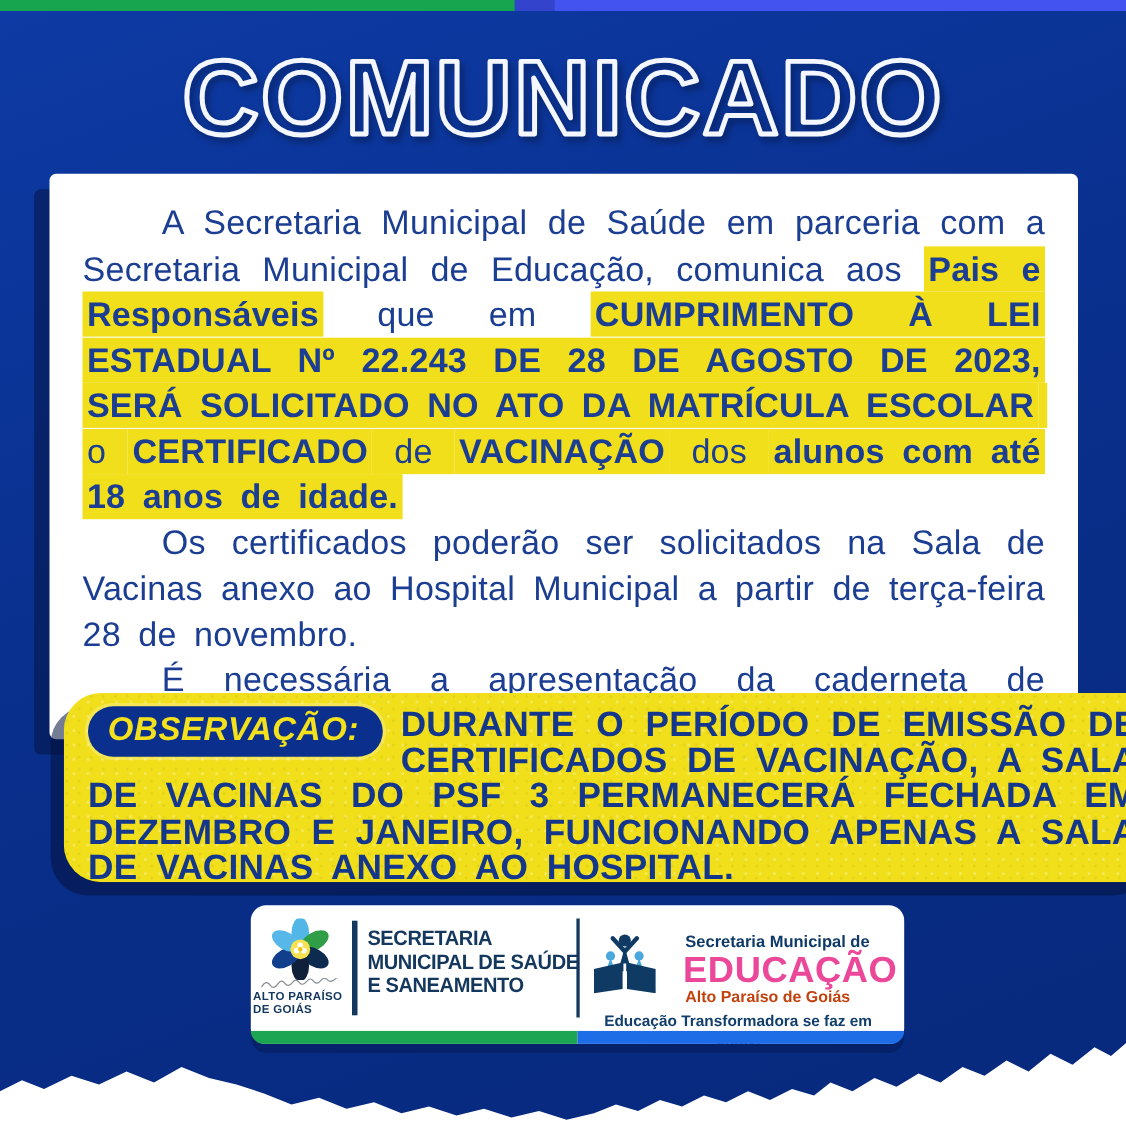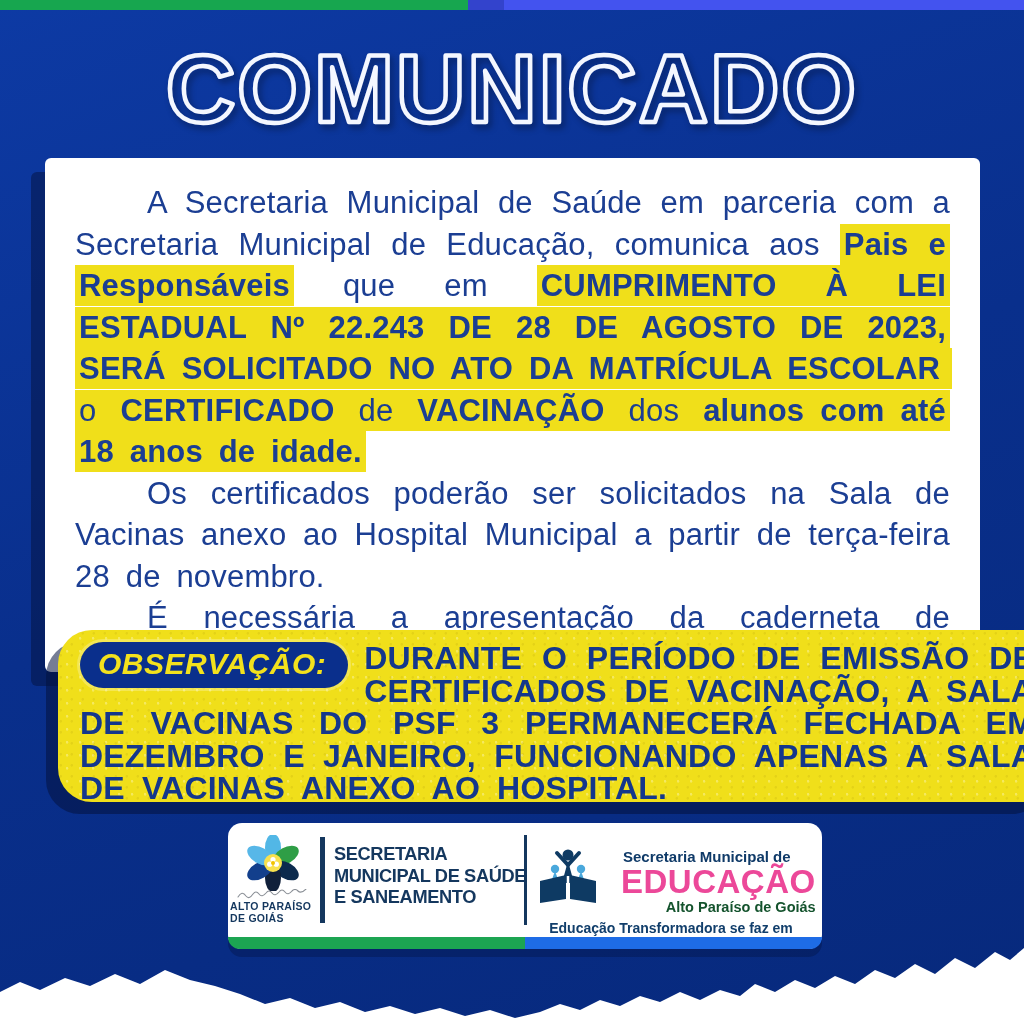--- a/index.html
+++ b/index.html
@@ -47,21 +47,21 @@
     color:#14375e;font-weight:800;font-size:10.5px;line-height:11.5px;letter-spacing:0.3px;}
   .fdiv1{position:absolute;left:92px;top:14px;width:5px;height:86px;background:#14375e;}
   .health-text{position:absolute;left:106px;top:20px;color:#14375e;font-weight:800;
     font-size:19px;line-height:21.5px;letter-spacing:-0.4px;transform:scaleX(0.96);
     transform-origin:left top;}
   .fdiv2{position:absolute;left:296px;top:12px;width:3px;height:90px;background:#14375e;}
   .book{position:absolute;left:308px;top:22px;}
   .edu-block{position:absolute;left:380px;top:26px;line-height:1;margin-left:13px;}
   .edu-pre{color:#0f3a68;font-weight:800;font-size:15px;margin:0 0 1px 2px;}
   .edu-name{color:#ec4899;font-weight:700;font-size:33px;letter-spacing:0.5px;margin:0;}
-  .edu-city{color:#14532d;font-weight:800;font-size:14.5px;margin:2px 0 0 2px;text-align:right;}
+  .edu-city{color:#c2410c;font-weight:800;font-size:14.5px;margin:2px 0 0 2px;}
   .tagline{position:absolute;left:300px;top:97px;width:286px;text-align:center;
     color:#113e6b;font-weight:700;font-size:14px;}
   .fstrip{position:absolute;bottom:0;left:0;width:594px;height:12px;display:flex;
     border-radius:0 0 14px 14px;overflow:hidden;}
   .fstrip .g{width:297px;background:#1ca552;}
   .fstrip .b{flex:1;background:#1e6ce6;}
   
   .tear{position:absolute;left:0;bottom:0;width:1024px;height:90px;display:block;}
 </style>
 </head>

